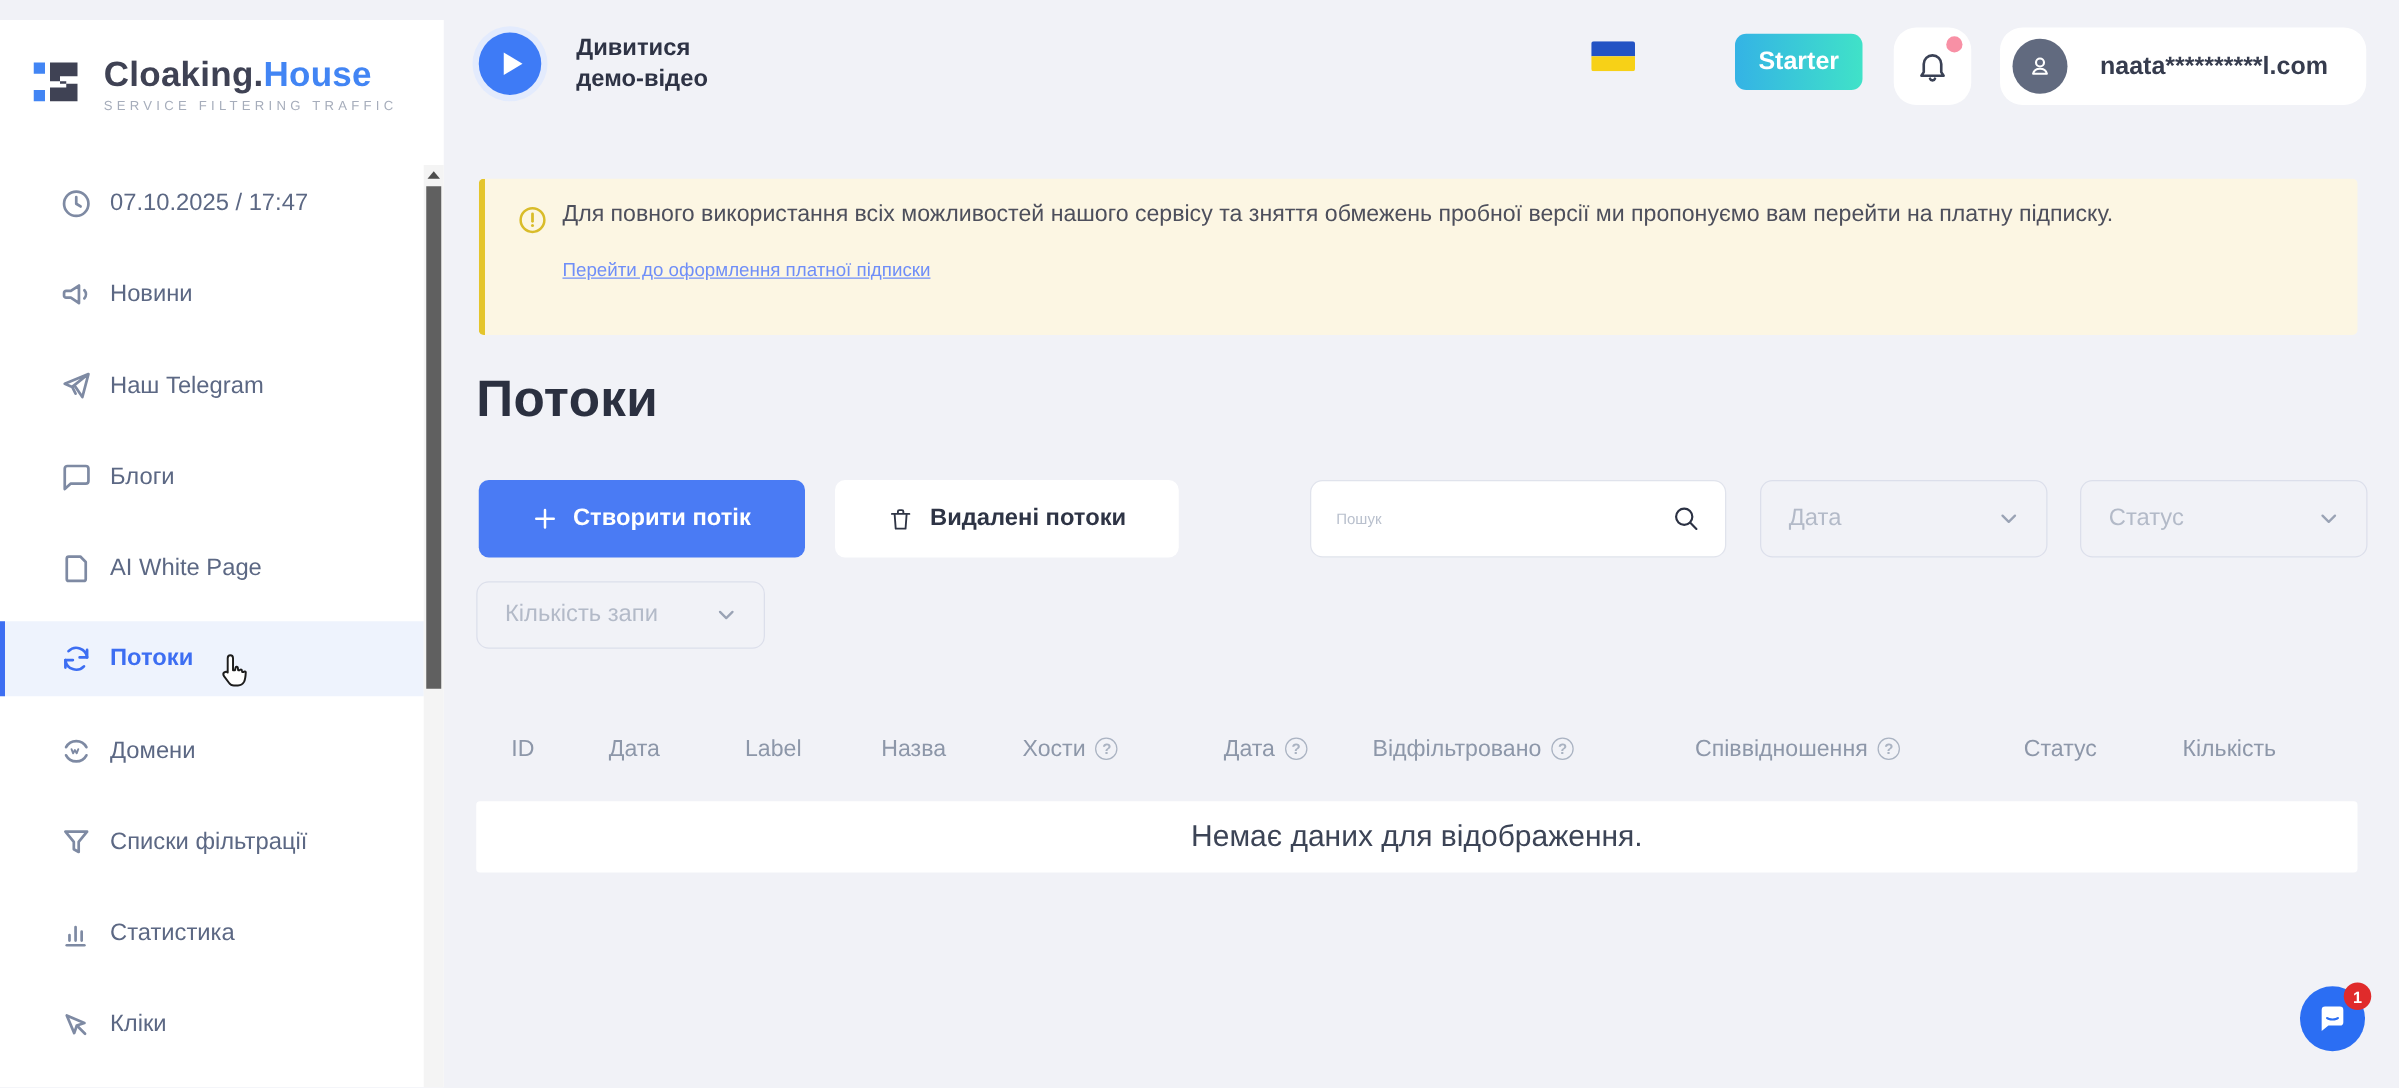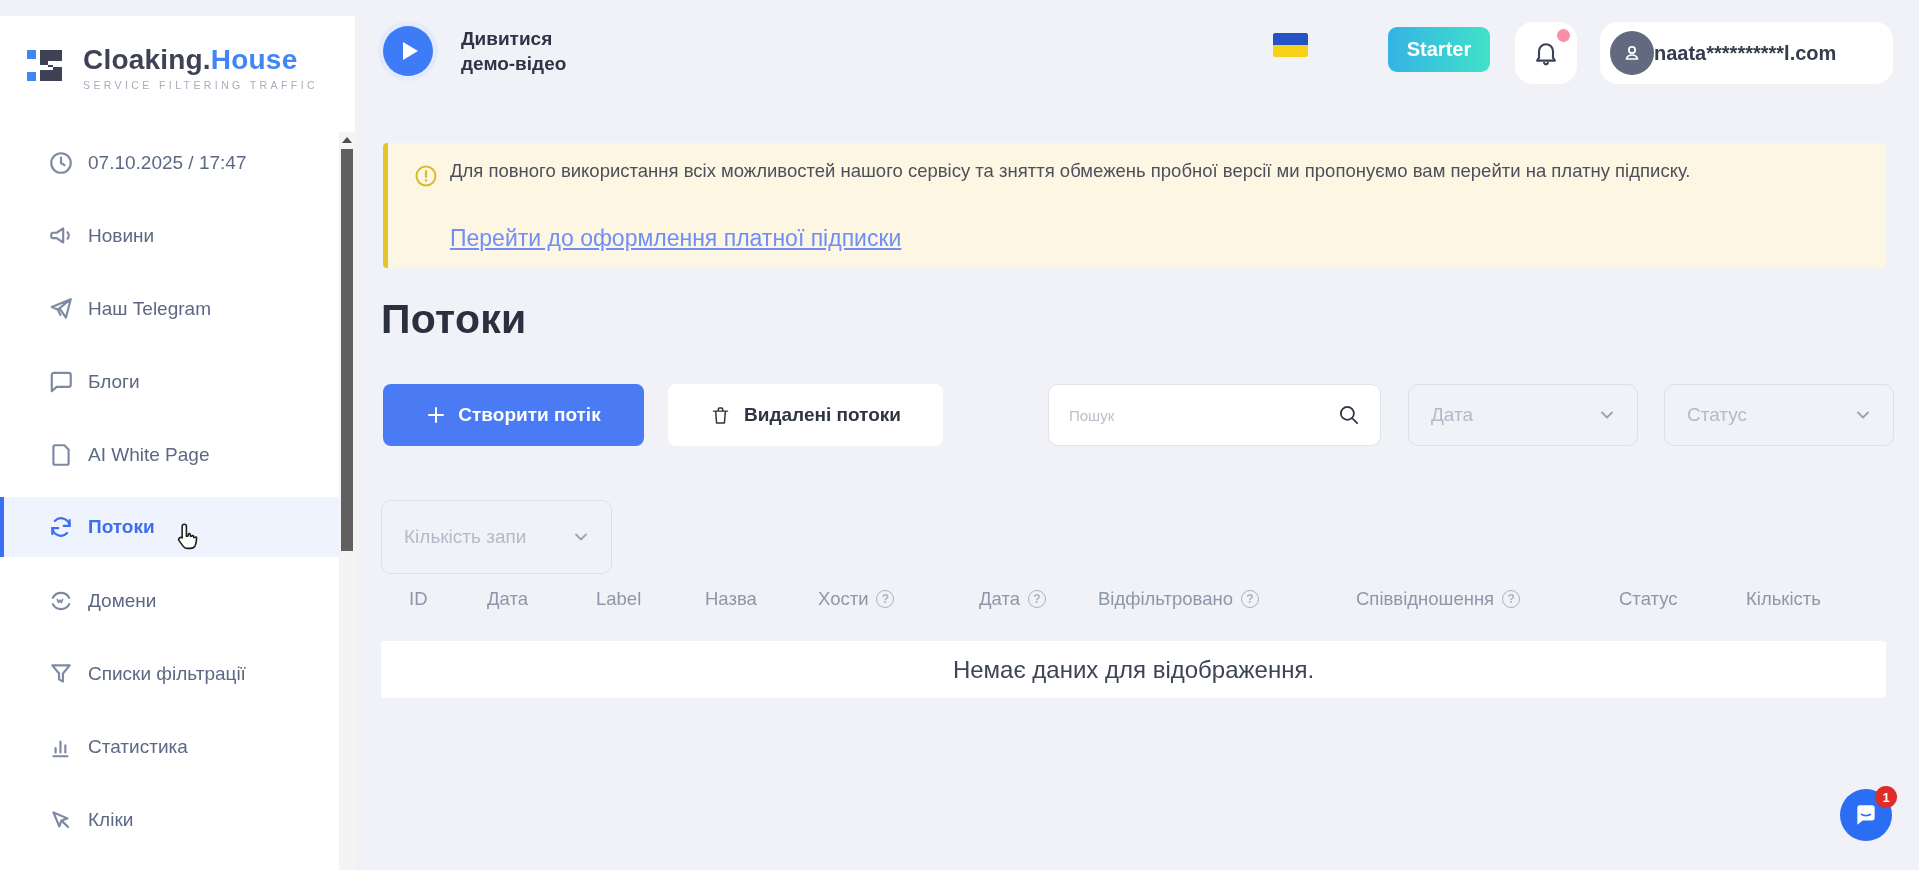--- a/index.html
+++ b/index.html
@@ -37,42 +37,42 @@
   
   .play-btn{position:absolute;left:28px;top:26px;width:50px;height:50px;border-radius:50%;background:#3e7bf6;box-shadow:0 0 0 5px #e3ebfd;display:flex;align-items:center;justify-content:center;cursor:pointer}
   .play-btn span{width:0;height:0;border-left:15px solid #fff;border-top:9px solid transparent;border-bottom:9px solid transparent;margin-left:4px}
   .demo-label{position:absolute;left:106px;top:26px;font-size:19px;font-weight:700;color:#2e3345;line-height:25px;cursor:pointer}
   .flag{position:absolute;left:918px;top:33px;width:35px;height:24px;border-radius:2px;overflow:hidden;cursor:pointer}
   .flag .b{height:12px;background:#2353c4}
   .flag .y{height:12px;background:#f7d117}
   .plan-badge{position:absolute;left:1033px;top:27px;width:102px;height:45px;border-radius:9px;background:linear-gradient(90deg,#34b3e5,#40e2c8);color:#fff;font-size:20px;font-weight:700;display:flex;align-items:center;justify-content:center;cursor:pointer}
   .bell-box{position:absolute;left:1160px;top:22px;width:62px;height:62px;border-radius:18px;background:#fff;display:flex;align-items:center;justify-content:center;cursor:pointer}
   .bell-dot{position:absolute;right:7px;top:7px;width:13px;height:13px;border-radius:50%;background:#f890a5}
-  .user-chip{position:absolute;left:1245px;top:22px;width:293px;height:62px;border-radius:18px;background:#fff;display:flex;align-items:center;gap:0;padding-left:10px;cursor:pointer}
+  .user-chip{position:absolute;left:1245px;top:22px;width:293px;height:62px;border-radius:18px;background:#fff;display:flex;align-items:center;gap:26px;padding-left:10px;cursor:pointer}
   .avatar{width:44px;height:44px;border-radius:50%;background:#616a7f;display:flex;align-items:center;justify-content:center}
   .user-email{font-size:20px;font-weight:700;color:#363c4e}
 
   
   .banner{position:absolute;left:28px;top:143px;width:1503px;height:125px;background:#fcf6e3;border-left:5px solid #e4c52c;border-radius:4px}
   .banner-icon{position:absolute;left:26px;top:21px}
   .banner-text{position:absolute;left:62px;top:14px;width:1400px;font-size:18.5px;line-height:28px;color:#4d4f5c}
-  .banner-link{position:absolute;left:62px;top:82px;font-size:23px;color:#6f8ef8;text-decoration:underline;cursor:pointer}
+  .banner-link{position:absolute;left:62px;top:65px;font-size:15px;color:#6f8ef8;text-decoration:underline;cursor:pointer}
 
   
   .page-title{position:absolute;left:26px;top:296px;font-size:41px;font-weight:700;color:#2b3040;letter-spacing:.3px}
   .btn-blue{position:absolute;left:28px;top:384px;width:261px;height:62px;border:none;border-radius:8px;background:#4a7bf4;color:#fff;font-family:inherit;font-size:19px;font-weight:600;display:flex;align-items:center;justify-content:center;gap:12px;cursor:pointer}
   .btn-white{position:absolute;left:313px;top:384px;width:275px;height:62px;border:none;border-radius:8px;background:#fff;color:#2e3445;font-family:inherit;font-size:19px;font-weight:600;display:flex;align-items:center;justify-content:center;gap:13px;cursor:pointer}
   .search-box{position:absolute;left:693px;top:384px;width:333px;height:62px;border:1px solid #e0e3ec;border-radius:10px;background:#fff}
-  .search-box input{position:absolute;left:0;top:0;width:100%;height:100%;border:none;outline:none;background:transparent;border-radius:20px;padding:0 56px 0 20px;font-family:inherit;font-size:15px;color:#3a4152}
+  .search-box input{position:absolute;left:0;top:0;width:100%;height:100%;border:none;outline:none;background:transparent;border-radius:20px;padding:0 56px 0 20px;font-family:inherit;font-size:12px;color:#3a4152}
   .search-box input::placeholder{color:#b9c0cd}
   .search-icon{position:absolute;right:18px;top:17px}
   .select{position:absolute;top:384px;height:62px;border:1px solid #dcdfeb;border-radius:10px;display:flex;align-items:center;justify-content:space-between;padding:0 20px 0 22px;color:#b3bac8;font-size:19px;cursor:pointer}
   .select.date{left:1053px;width:230px}
   .select.status{left:1309px;width:230px}
-  .select.count{left:26px;top:500px;width:231px;height:74px}
+  .select.count{left:26px;top:465px;width:231px;height:54px}
 
   
   .thead{position:absolute;left:26px;top:575px;width:1505px;height:50px;color:#8d97a9;font-size:18.5px}
   .th{position:absolute;top:13px;display:flex;align-items:center;gap:8px;white-space:nowrap}
   .q{width:18px;height:18px;border-radius:50%;border:1.5px solid #aab3c2;color:#aab3c2;font-size:12px;font-weight:700;display:flex;align-items:center;justify-content:center;cursor:pointer}
   .empty-row{position:absolute;left:26px;top:641px;width:1505px;height:57px;background:#fff;border-radius:3px;display:flex;align-items:center;justify-content:center;font-size:24px;color:#3c4456}
 
   
   .chat-widget{position:absolute;left:1485px;top:789px;width:52px;height:52px;border-radius:50%;background:#2b6ef3;display:flex;align-items:center;justify-content:center;cursor:pointer}
   .chat-badge{position:absolute;right:-5px;top:-3px;width:22px;height:22px;border-radius:50%;background:#e02b2b;color:#fff;font-size:13px;font-weight:700;display:flex;align-items:center;justify-content:center}

